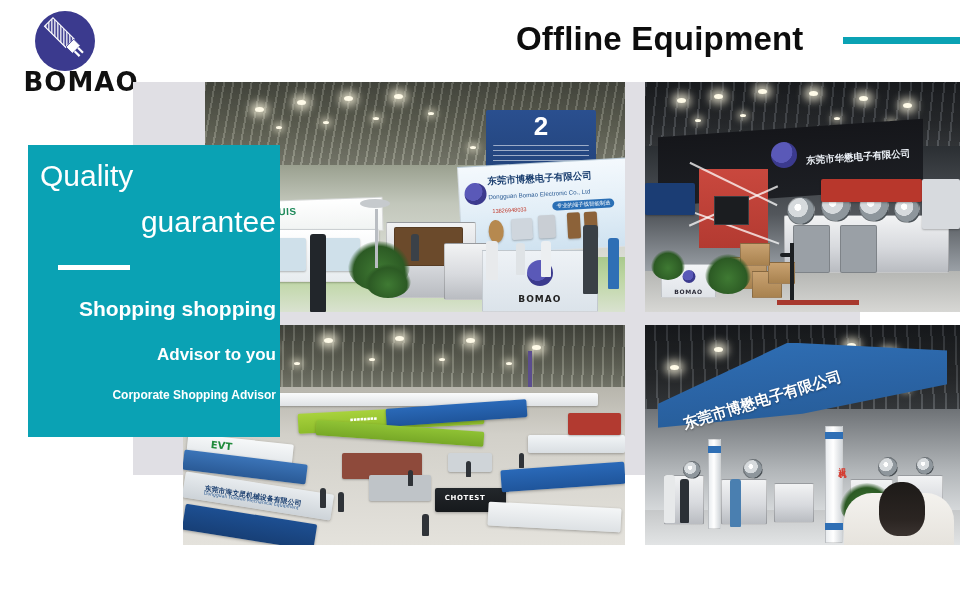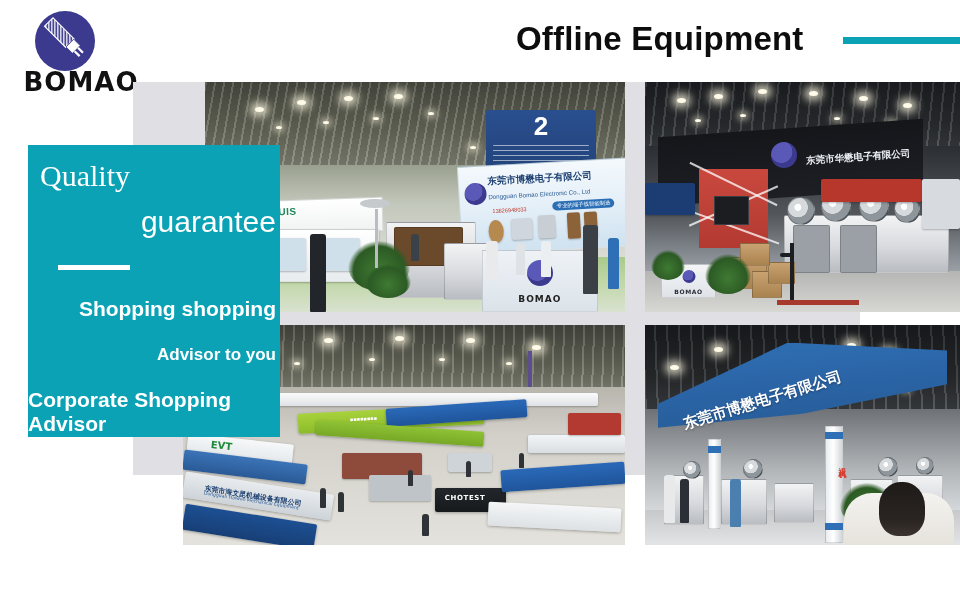--- a/index.html
+++ b/index.html
@@ -313,21 +313,21 @@
   
   #teal-panel {
     position: absolute;
     left: 28px; top: 145px;
     width: 252px; height: 292px;
     background: #0aa2b4;
   }
   #q-line1 {
     position: absolute; left: 12px; top: 14px;
     font-size: 30px; color: #ffffff; font-weight: normal;
-    font-family: Liberation Serif, serif;
+    font-family: Liberation Sans, sans-serif;
   }
   #q-line2 {
     position: absolute; right: 4px; top: 60px;
     font-size: 30px; color: #ffffff; font-weight: normal;
     font-family: "Liberation Sans", sans-serif;
   }
   #q-divider {
     position: absolute; left: 30px; top: 120px;
     width: 72px; height: 5px; background: #ffffff;
   }
@@ -336,21 +336,21 @@
     font-size: 21px; color: #ffffff; font-weight: bold;
     font-family: "Liberation Sans", sans-serif;
   }
   #q-line4 {
     position: absolute; right: 4px; top: 200px;
     font-size: 17px; color: #ffffff; font-weight: bold;
     font-family: "Liberation Sans", sans-serif;
   }
   #q-line5 {
     position: absolute; right: 4px; top: 243px;
-    font-size: 21px; color: #ffffff; font-weight: bold;
+    font-size: 12px; color: #ffffff; font-weight: bold;
     font-family: "Liberation Sans", sans-serif;
   }
 </style>
 </head>
 <body>
 
 <div id="stage">
 
   <div id="brand">
     <svg id="brand-mark" viewBox="0 0 62 62">

